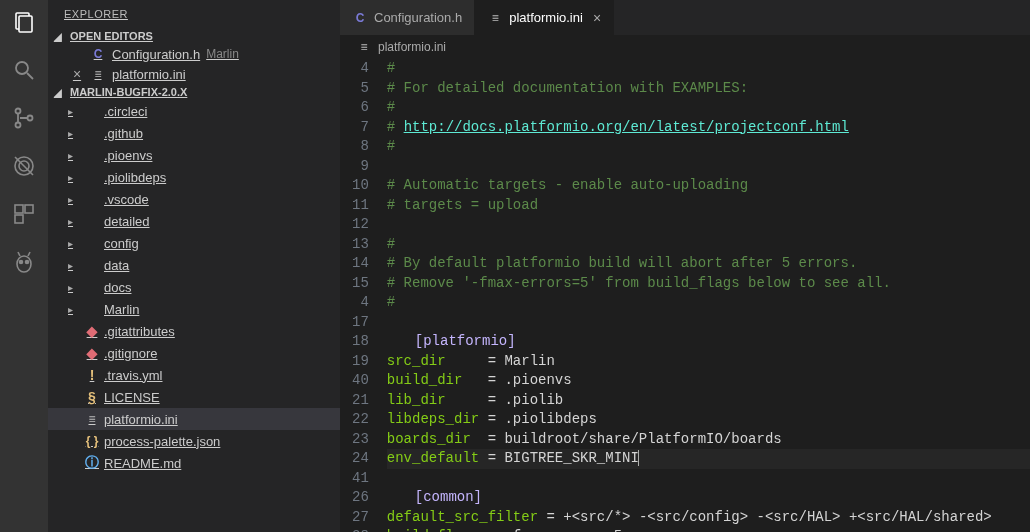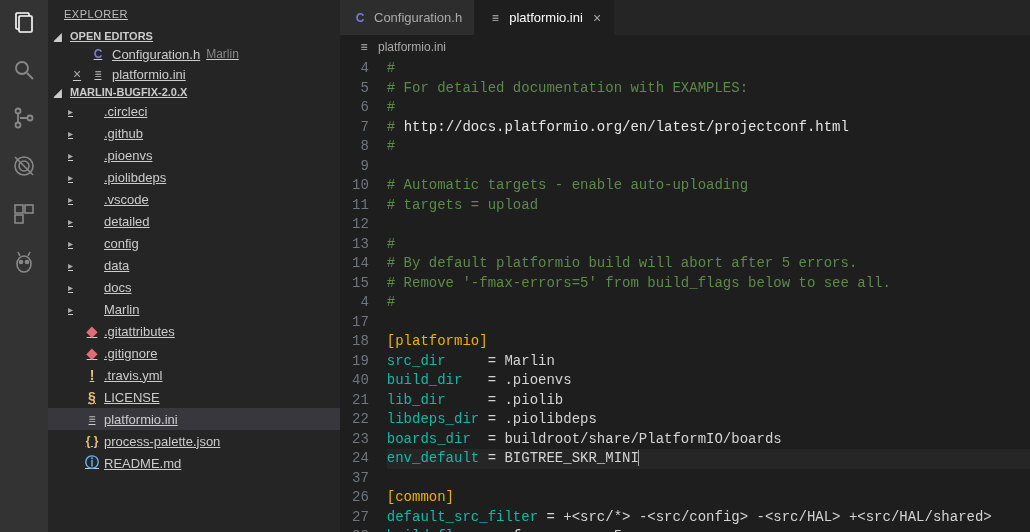--- a/index.html
+++ b/index.html
@@ -144,24 +144,24 @@
     .gutter-line { height: 19.5px; }
     .code {
       flex: 1;
       color: #d4d4d4;
       white-space: pre;
       position: relative;
     }
     .code-line { height: 19.5px; }
     .current-line { background: rgba(255,255,255,0.04); }
     .tok-comment { color: #5c8a4a; }
-    .tok-section { color: #eab308; }
-    .tok-key { color: #14b8a6; }
+    .tok-section { color: #c4b5fd; margin-left: 28px; }
+    .tok-key { color: #84cc16; }
     .tok-value { color: #d4d4d4; }
-    .tok-link { color: #e5e5e5; }
+    .tok-link { color: #5eead4; text-decoration: underline; }
     .fold-marker { position: absolute; left: -14px; color: #888; font-size: 9px; }
     .cursor {
       display: inline-block;
       width: 1px; height: 16px;
       background: #aeafad;
       vertical-align: text-bottom;
       margin-left: -1px;
     }
   </style>
 </head>
@@ -357,20 +357,20 @@
         <div class="gutter-line">15</div>
         <div class="gutter-line">4</div>
         <div class="gutter-line">17</div>
         <div class="gutter-line">18</div>
         <div class="gutter-line">19</div>
         <div class="gutter-line">40</div>
         <div class="gutter-line">21</div>
         <div class="gutter-line">22</div>
         <div class="gutter-line">23</div>
         <div class="gutter-line">24</div>
-        <div class="gutter-line">37</div>
+        <div class="gutter-line">41</div>
         <div class="gutter-line">26</div>
         <div class="gutter-line">27</div>
         <div class="gutter-line">28</div>
       </div>
     <div class="code" id="code"><div class="code-line"><span class="tok-comment">#</span></div><div class="code-line"><span class="tok-comment"># For detailed documentation with EXAMPLES:</span></div><div class="code-line"><span class="tok-comment">#</span></div><div class="code-line"><span class="tok-comment"># </span><span class="tok-link">http://docs.platformio.org/en/latest/projectconf.html</span></div><div class="code-line"><span class="tok-comment">#</span></div><div class="code-line"></div><div class="code-line"><span class="tok-comment"># Automatic targets - enable auto-uploading</span></div><div class="code-line"><span class="tok-comment"># targets = upload</span></div><div class="code-line"></div><div class="code-line"><span class="tok-comment">#</span></div><div class="code-line"><span class="tok-comment"># By default platformio build will abort after 5 errors.</span></div><div class="code-line"><span class="tok-comment"># Remove '-fmax-errors=5' from build_flags below to see all.</span></div><div class="code-line"><span class="tok-comment">#</span></div><div class="code-line"></div><div class="code-line"><span class="tok-section">[platformio]</span></div><div class="code-line"><span class="tok-key">src_dir</span><span class="tok-value">     = </span><span class="tok-value">Marlin</span></div><div class="code-line"><span class="tok-key">build_dir</span><span class="tok-value">   = </span><span class="tok-value">.pioenvs</span></div><div class="code-line"><span class="tok-key">lib_dir</span><span class="tok-value">     = </span><span class="tok-value">.piolib</span></div><div class="code-line"><span class="tok-key">libdeps_dir</span><span class="tok-value"> = </span><span class="tok-value">.piolibdeps</span></div><div class="code-line"><span class="tok-key">boards_dir</span><span class="tok-value">  = </span><span class="tok-value">buildroot/share/PlatformIO/boards</span></div><div class="code-line current-line"><span class="tok-key">env_default</span><span class="tok-value"> = </span><span class="tok-value">BIGTREE_SKR_MINI</span><span class="cursor"></span></div><div class="code-line"></div><div class="code-line"><span class="tok-section">[common]</span></div><div class="code-line"><span class="tok-key">default_src_filter</span><span class="tok-value"> = </span><span class="tok-value">+&lt;src/*&gt; -&lt;src/config&gt; -&lt;src/HAL&gt; +&lt;src/HAL/shared&gt;</span></div><div class="code-line" style="position: relative;"><span class="fold-marker">⊟</span><span class="tok-key">build_flags</span><span class="tok-value"> = </span><span class="tok-value">-fmax-errors=5</span></div></div>
   </div>
 </div>
 
 </body></html>

